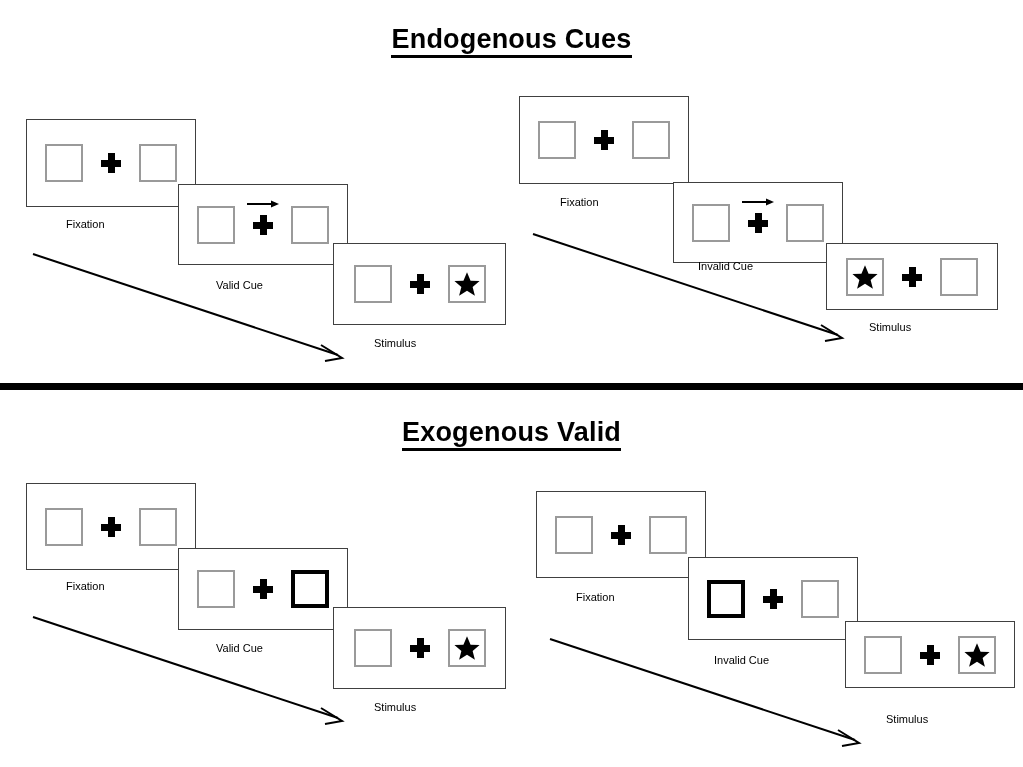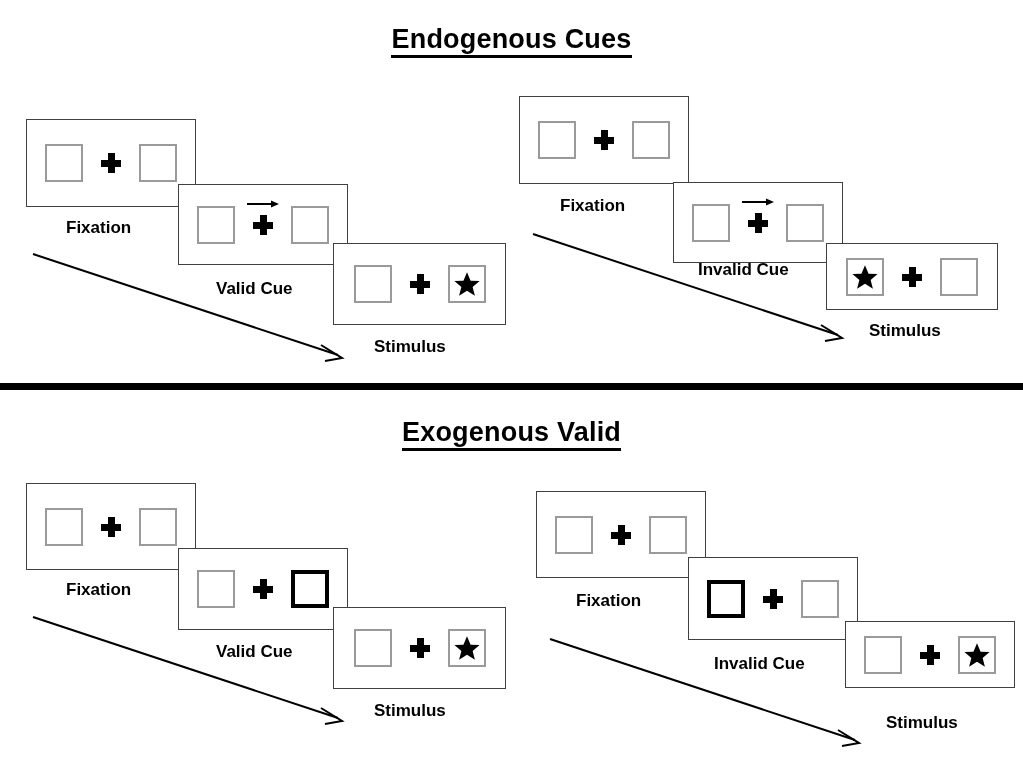--- a/index.html
+++ b/index.html
@@ -109,22 +109,22 @@
     top: -16px;
     left: 50%;
     transform: translateX(-50%);
     width: 34px;
     height: 10px;
   }
 
   
   .stage-label {
     position: absolute;
-    font-size: 17px;
-    font-weight: bold;
+    font-size: 11px;
+    font-weight: normal;
     color: #000;
     white-space: nowrap;
   }
 
   
   .time-arrow {
     position: absolute;
     overflow: visible;
   }
 </style>

